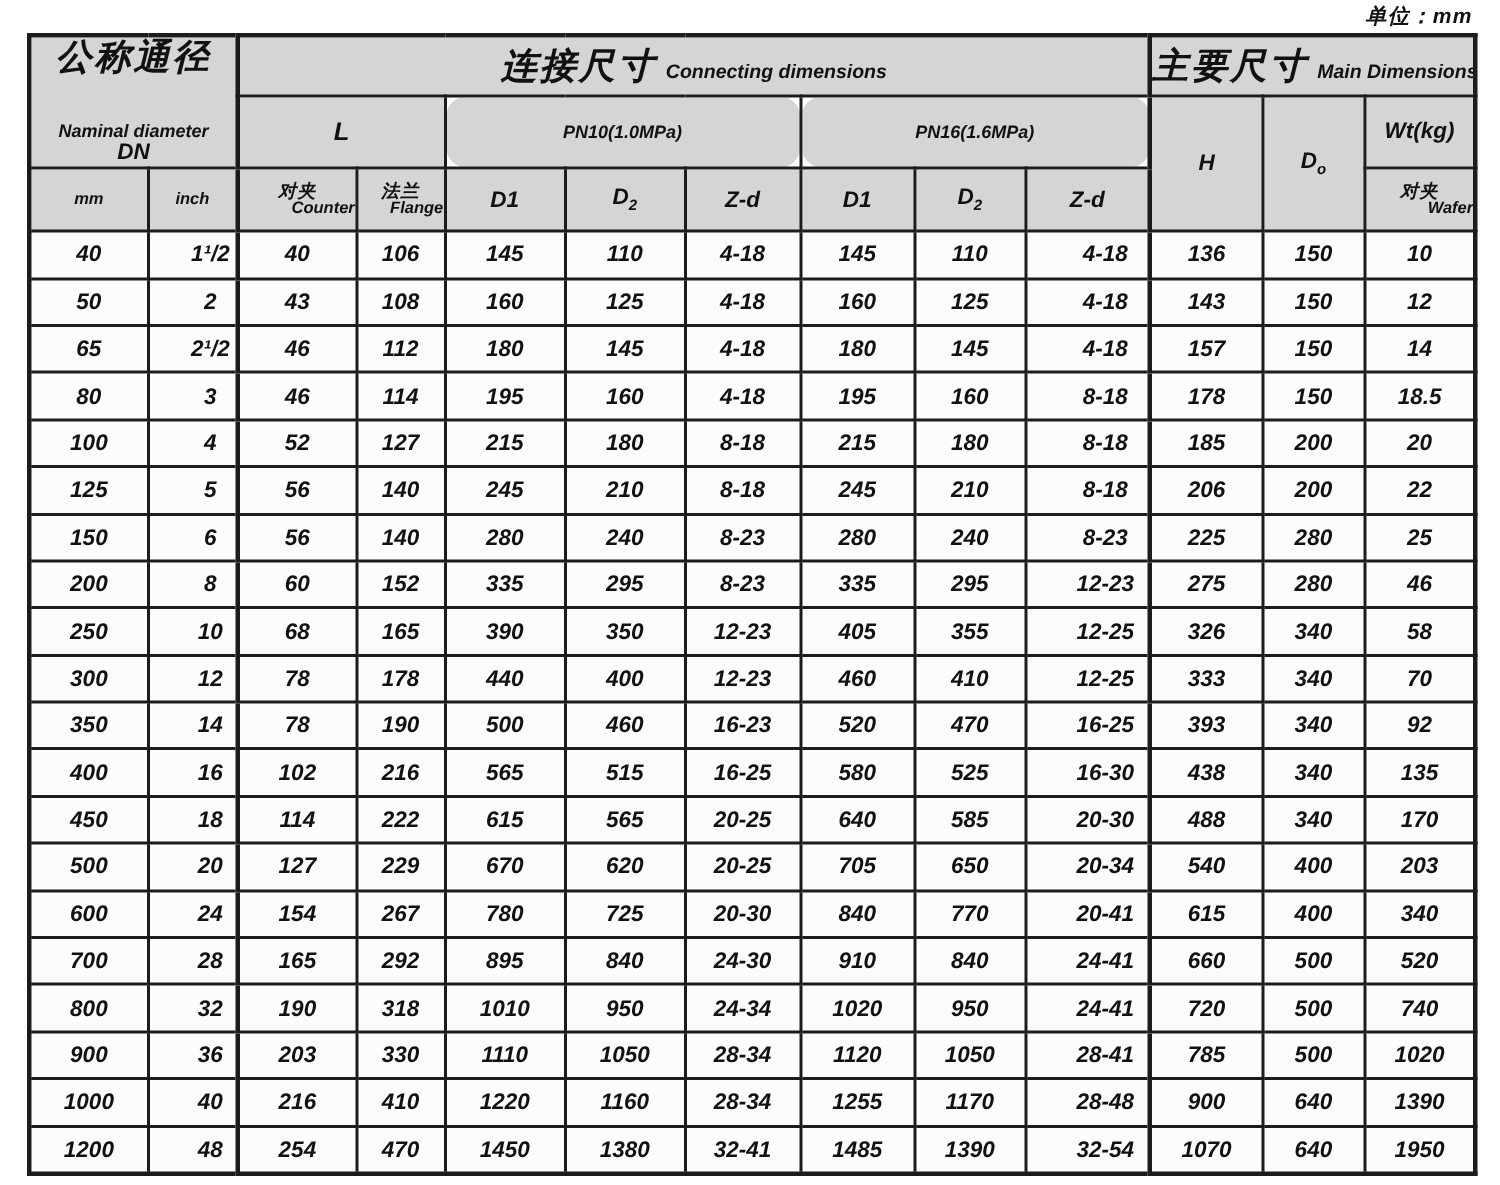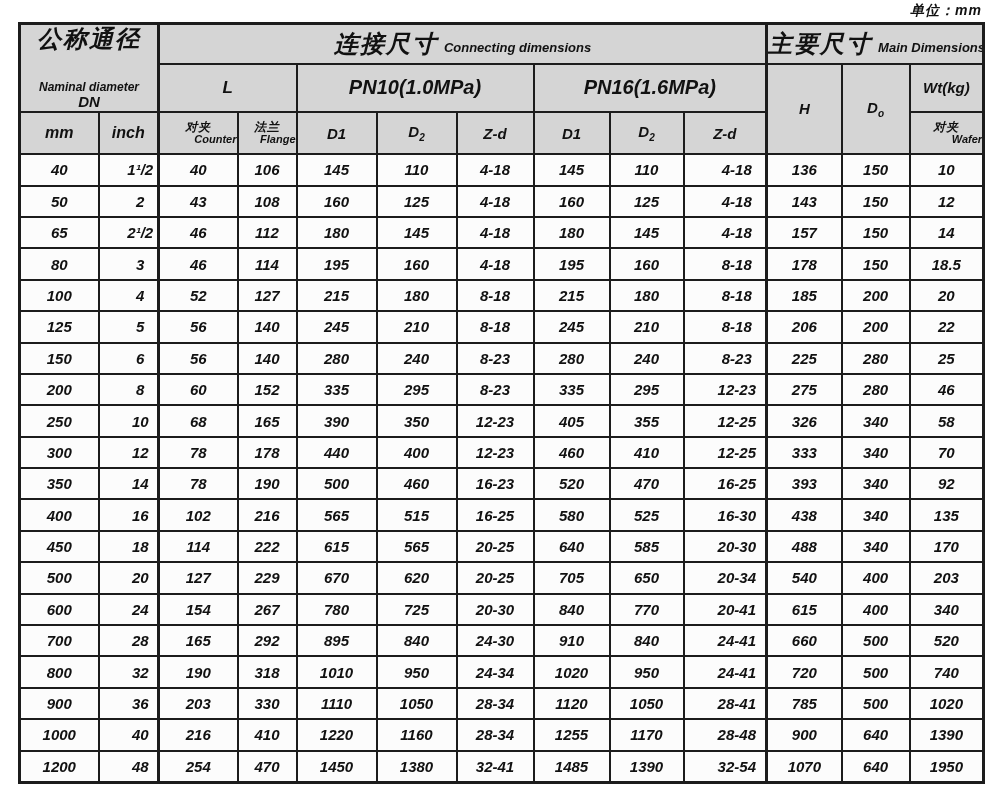--- a/index.html
+++ b/index.html
@@ -38,23 +38,23 @@
 
   .zh-lg { font-size:24px; font-weight:700; letter-spacing:2px; }
   .en-md { font-size:13px; font-weight:700; letter-spacing:0; margin-left:6px; }
   .line { line-height:1.15; }
   .en-sub { font-size:12px; font-weight:700; line-height:1.05;margin-top:28px; }
   .code-line { font-size:15px; font-weight:700; line-height:1.2; }
   .zh-stack { font-size:12px; font-weight:700; line-height:1.05; letter-spacing:1px; }
   .en-stack { font-size:11px; font-weight:700; line-height:1.0; letter-spacing:0;text-align:right; }
   .sym { font-size:15px; font-weight:700; }
   .sym sub { font-size:10px; }
-  .pn { font-size:20px; font-weight:700; }
+  .pn { font-size:12px; font-weight:700;border-radius:15px; }
   .l-lbl { font-size:17px; font-weight:700; }
-  .mi { font-size:16px; font-weight:700; }
+  .mi { font-size:11px; font-weight:700; }
 </style>
 </head>
 <body>
 
 <div class="page">
 
   <div class="unit-label">单位：mm</div>
 
   <table class="spec">
     <colgroup>

